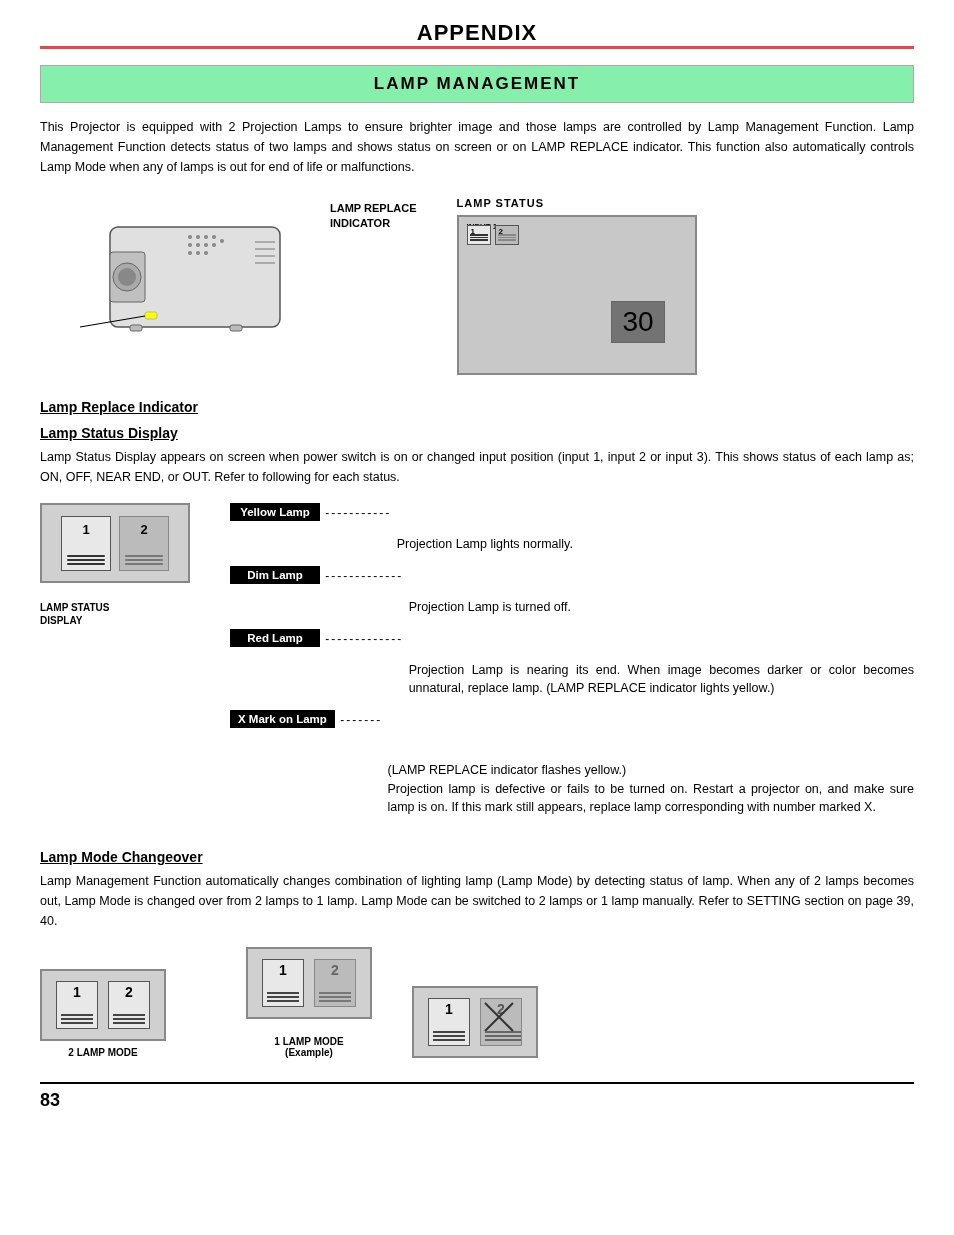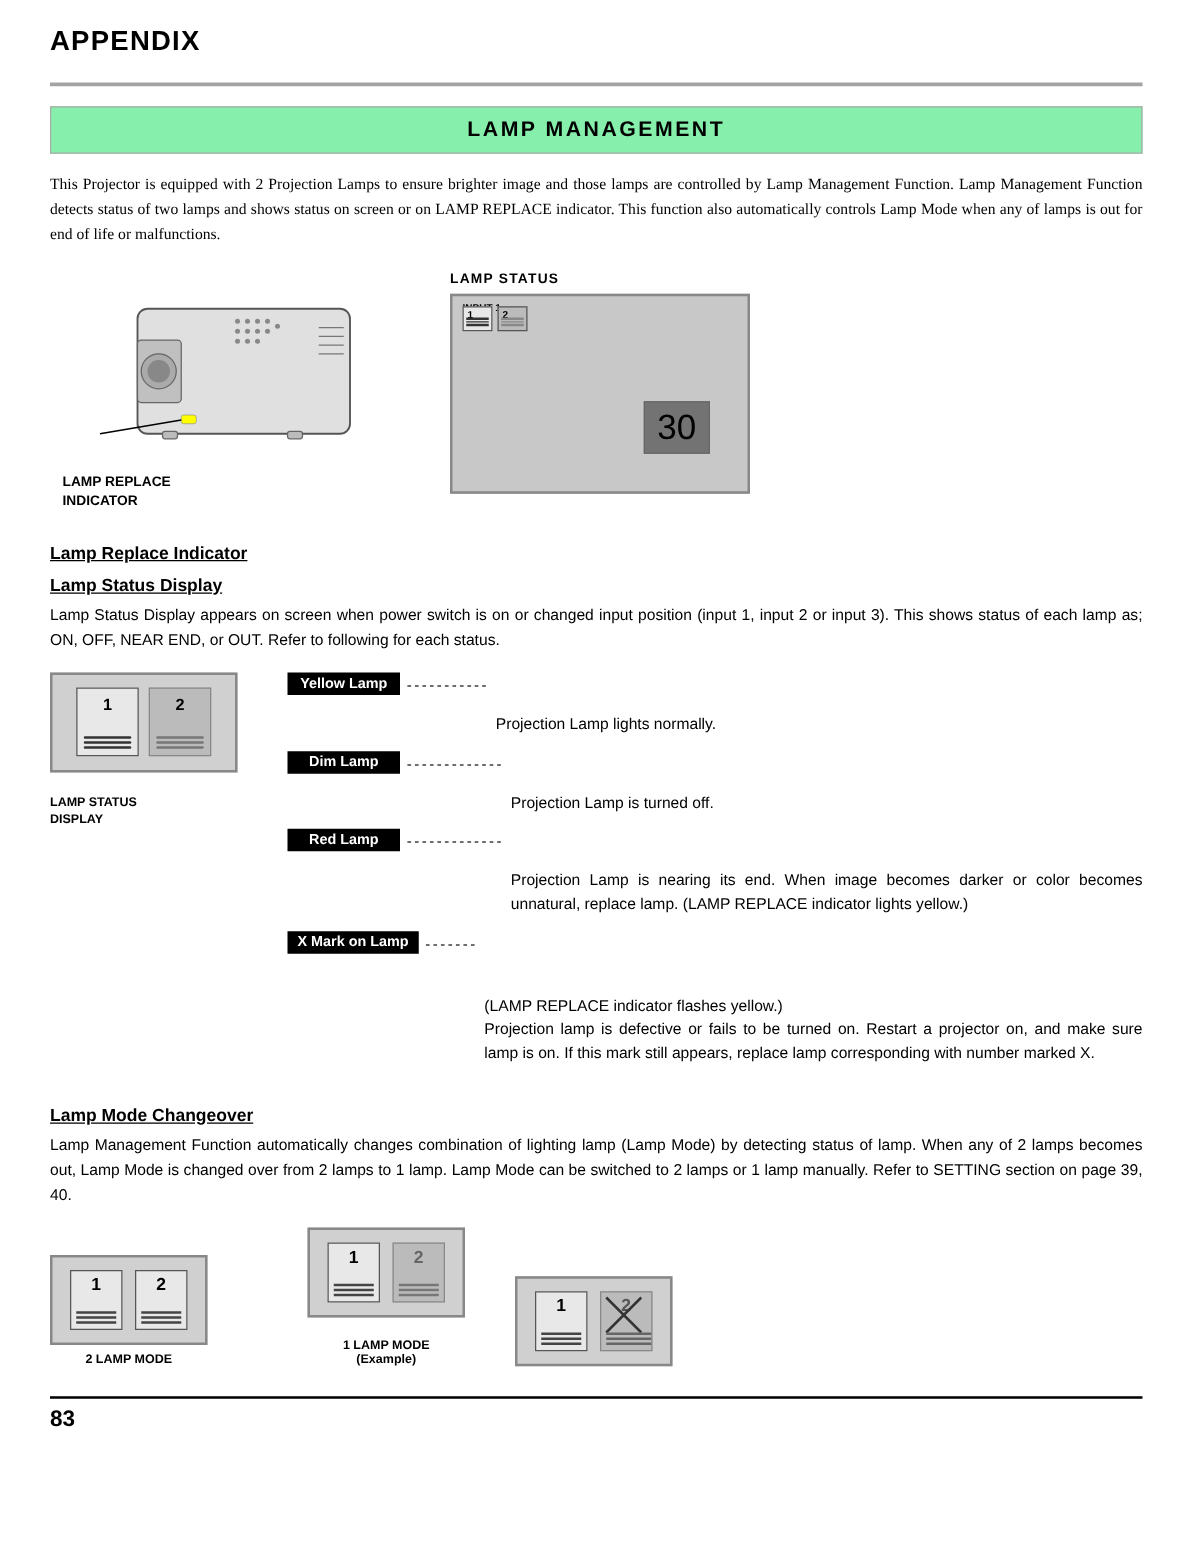--- a/index.html
+++ b/index.html
@@ -7,23 +7,24 @@
       font-family: Arial, Helvetica, sans-serif;
       font-size: 13px;
       background: #fff;
       color: #000;
       width: 954px;
       min-height: 1235px;
       padding: 20px 40px 30px 40px;
     }
 
     .header-section {
-      border-bottom: 3px solid #a3a3a3;
-      padding-bottom: 20px;
+      border-bottom: 3px solid #ef4444;
+      padding-bottom: 0;
       margin-bottom: 16px;
+      text-align: center;
     }
     .appendix-title {
       font-size: 22px;
       font-weight: bold;
       letter-spacing: 1px;
     }
 
     .section-title-box {
       background: #86efac;
       text-align: center;
@@ -33,21 +34,20 @@
       letter-spacing: 2px;
       border: 1px solid #aaa;
       margin-bottom: 14px;
     }
 
     .intro-text {
       font-size: 12.5px;
       text-align: justify;
       line-height: 1.6;
       margin-bottom: 20px;
-      font-family: Liberation Serif, serif;
     }
 
     .diagram-row {
       display: flex;
       align-items: flex-start;
       margin-bottom: 24px;
       gap: 40px;
     }
 
     .projector-svg-wrapper {
@@ -318,21 +318,20 @@
       padding: 2px;
     }
     .lamp-single-line {
       height: 2px;
       background: #444;
     }
 
     
     .proj-container {
       display: flex;
-      flex-direction: column;
       align-items: flex-start;
     }
   </style>
 </head>
 <body>
 
 <div class="header-section">
   <span class="appendix-title">APPENDIX</span>
 </div>
 

